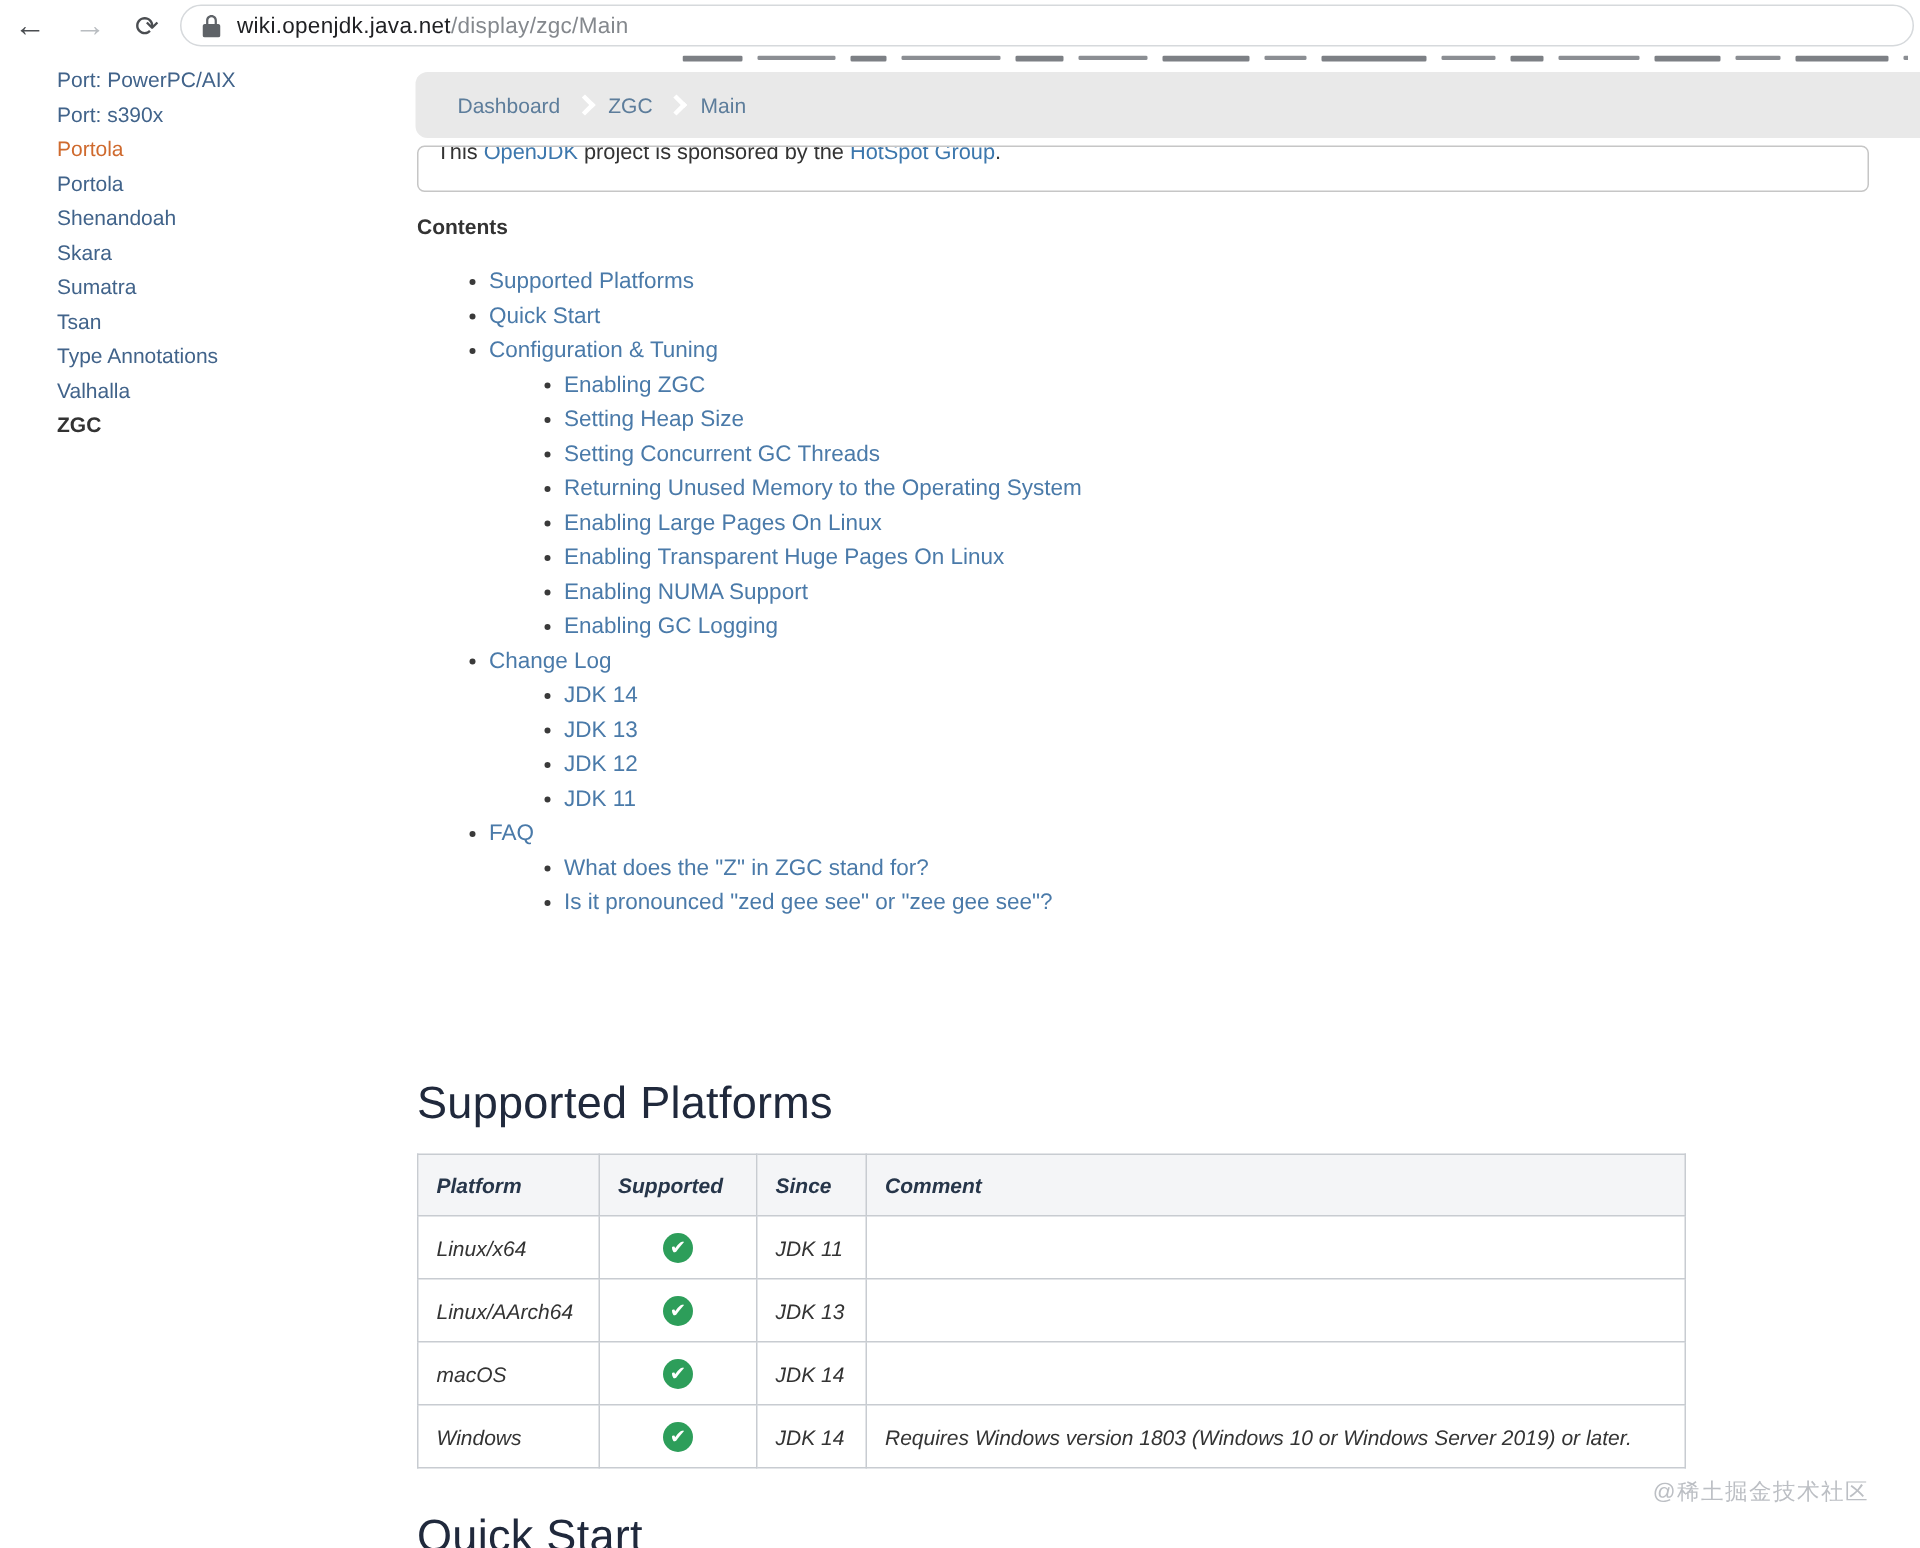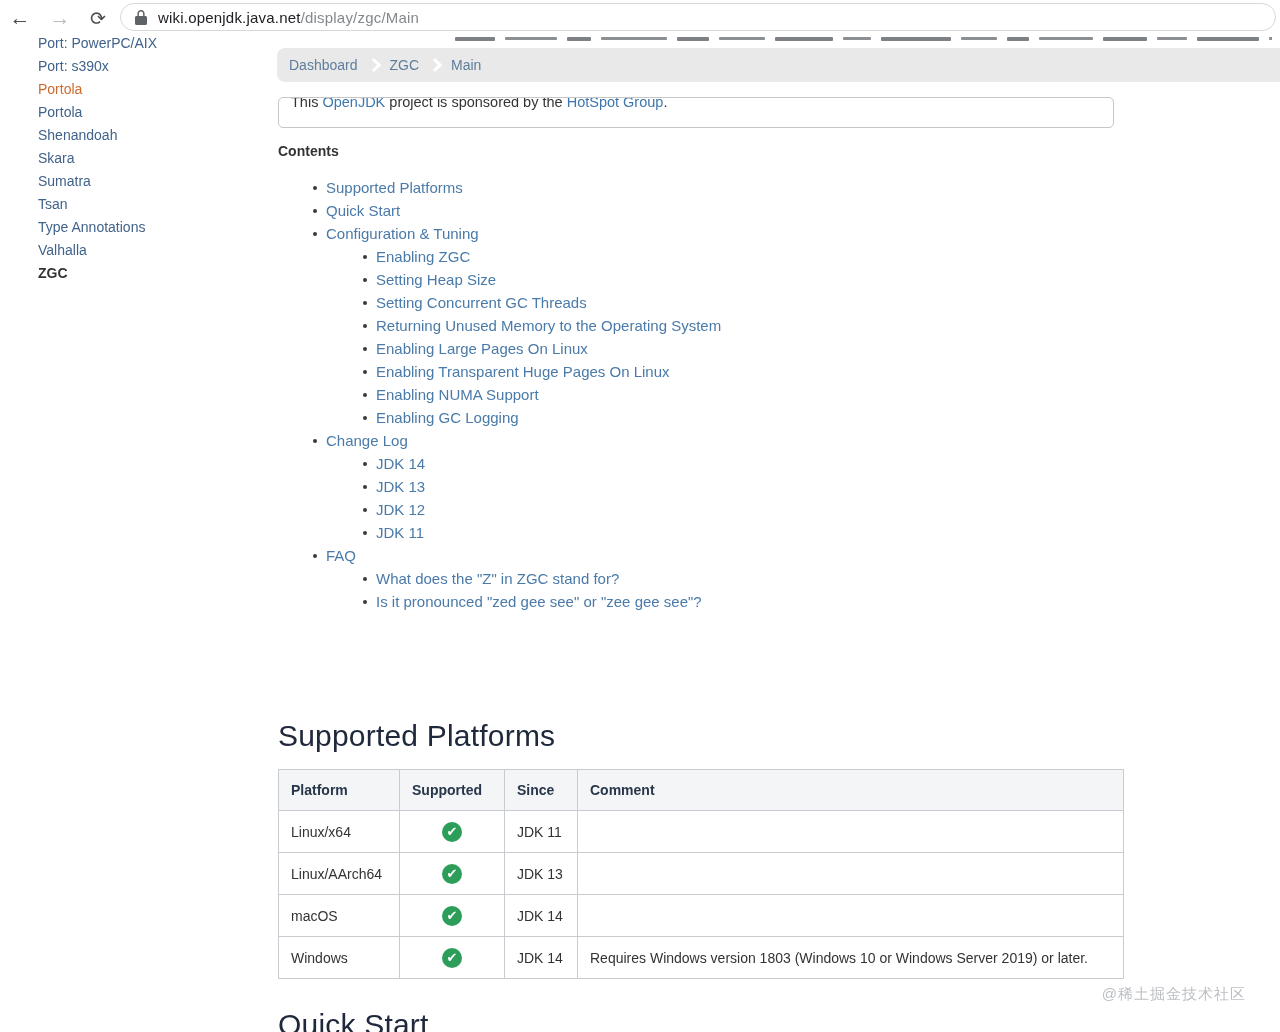--- a/index.html
+++ b/index.html
@@ -23,56 +23,56 @@
   .url-host { color:#202124; }
   .url-path { color:#84888d; }
 
   
   .dash-row { position:absolute; left:455px; top:37px; width:817px; height:5px; overflow:hidden;
               display:flex; align-items:flex-start; }
   .dash-row span { display:block; height:3px; background:#8b8e93; border-radius:1px; margin-right:10px; flex:0 0 auto; }
   .dash-row span:nth-child(odd){ height:4px; background:#7d8085; }
 
   
-  .sidebar { position:absolute; left:38px; top:32px; width:220px; }
+  .sidebar { position:absolute; left:38px; top:42px; width:220px; }
   .side-item { height:23px; line-height:23px; font-size:14px; color:#41638a; cursor:pointer; white-space:nowrap; }
   .side-item.highlight { color:#cf6a2e; }
   .side-item.current { color:#333; font-weight:bold; cursor:default; }
 
   
-  .breadcrumb { position:absolute; left:277px; top:48px; width:1003px; height:34px; background:#e9e9e9;
-                border-radius:8px 0 0 8px; display:flex; align-items:center; padding-left:12px; }
+  .breadcrumb { position:absolute; left:277px; top:48px; width:1003px; height:44px; background:#e9e9e9;
+                border-radius:8px 0 0 8px; display:flex; align-items:center; padding-left:28px; }
   .crumb { font-size:14px; color:#5d7d9b; cursor:pointer; }
   .crumb.last { cursor:default; }
   .crumb-sep { width:18px; height:18px; position:relative; margin:0 6px 0 8px; }
   .crumb-sep::before { content:""; position:absolute; left:3px; top:4px; width:7px; height:7px;
                        border:solid #fff; border-width:0 3px 3px 0; transform:rotate(-45deg); }
 
   
-  .notice-panel { position:absolute; left:278px; top:97px; width:836px; height:31px;
+  .notice-panel { position:absolute; left:278px; top:97px; width:968px; height:31px;
                   border:1px solid #c6c6c6; border-radius:5px; overflow:hidden; background:#fff; }
   .notice-text { margin:-6px 0 0 12px; font-size:14.5px; line-height:20px; color:#333; white-space:nowrap; }
   .notice-text .lnk { color:#3c77ad; cursor:pointer; }
 
   
   .contents-heading { position:absolute; left:278px; top:143px; font-size:14px; font-weight:bold; color:#333; }
   .toc { position:absolute; left:278px; top:176px; width:700px; }
   .toc-row { height:23px; line-height:23px; position:relative; font-size:15px; white-space:nowrap; }
   .toc-row .dot { position:absolute; top:10px; width:4px; height:4px; border-radius:50%; background:#3a3a3a; }
   .toc-row .toc-link { position:absolute; color:#4a7aa9; cursor:pointer; }
   .toc-row.lvl1 .dot { left:35px; } .toc-row.lvl1 .toc-link { left:48px; }
   .toc-row.lvl2 .dot { left:85px; } .toc-row.lvl2 .toc-link { left:98px; }
 
   
   .h1 { position:absolute; left:278px; font-size:30px; font-weight:400; color:#20293c; letter-spacing:.2px; }
   .h1-supported { top:719px; }
   .h1-quickstart { top:1008px; }
 
   
-  .platform-table { position:absolute; left:278px; top:769px; border-collapse:collapse; table-layout:fixed; width:845px; }
+  .platform-table { position:absolute; left:278px; top:769px; border-collapse:collapse; table-layout:fixed; width:845px;font-style:italic; }
   .platform-table th, .platform-table td { border:1px solid #c8ccd1; font-size:14px; text-align:left;
       padding:0 12px; overflow:hidden; white-space:nowrap; }
   .platform-table th { background:#f4f5f7; color:#27364a; font-weight:bold; height:41px; }
   .platform-table td { color:#333; height:42px; background:#fff; }
   .col-platform { width:121px; } .col-supported { width:105px; } .col-since { width:73px; } .col-comment { width:546px; }
   td.supported-cell { text-align:center; }
   .check-badge { display:inline-block; width:20px; height:20px; border-radius:50%; background:#2d9e5a;
                  color:#fff; font-size:13px; font-weight:bold; line-height:20px; text-align:center; vertical-align:middle; }
 
   

